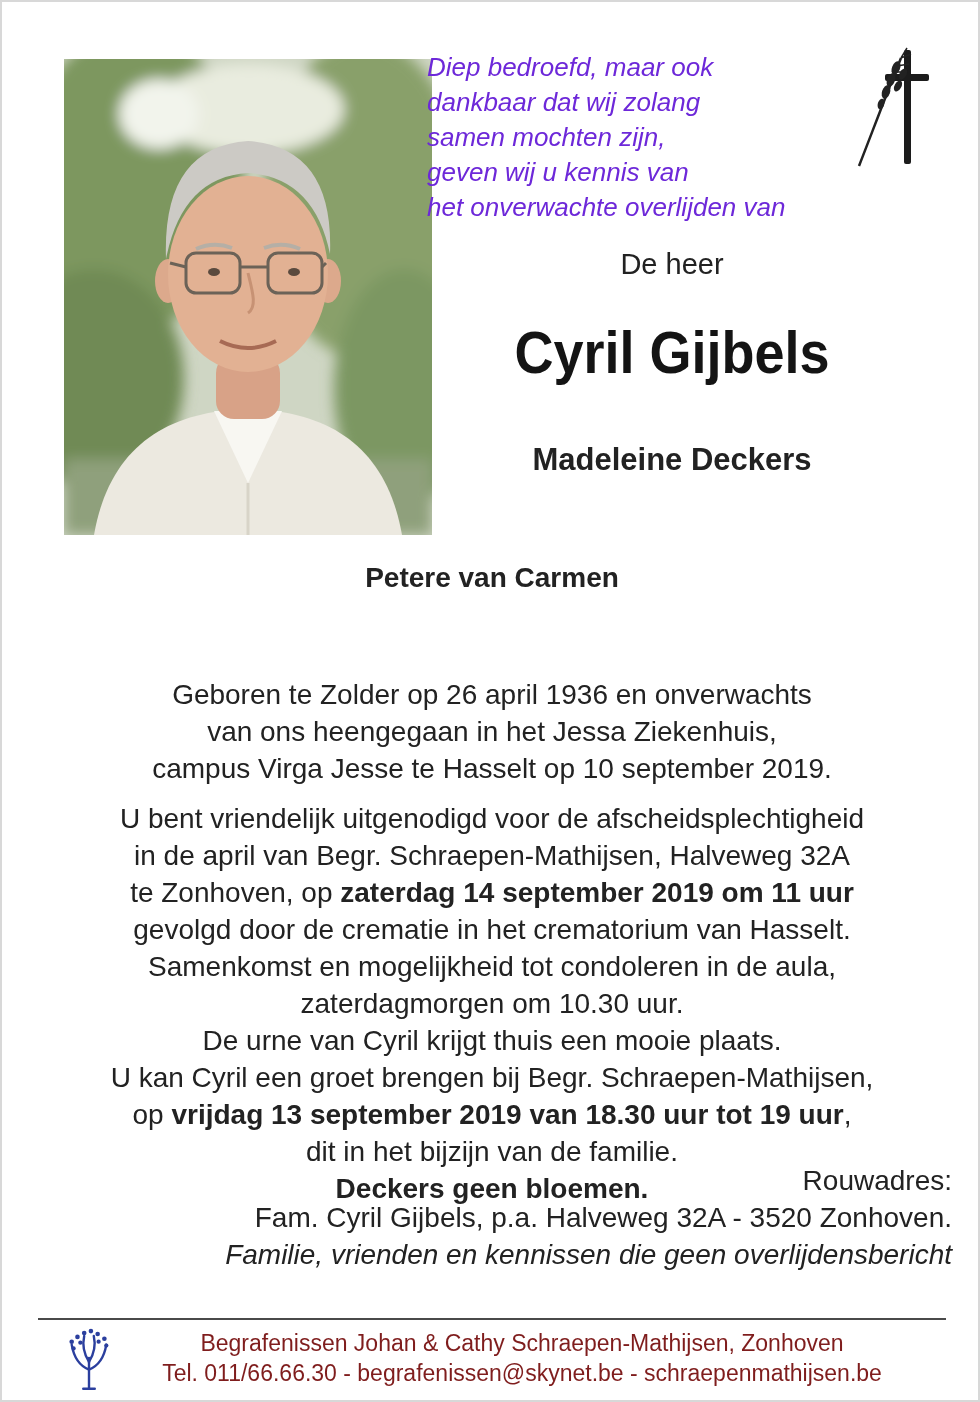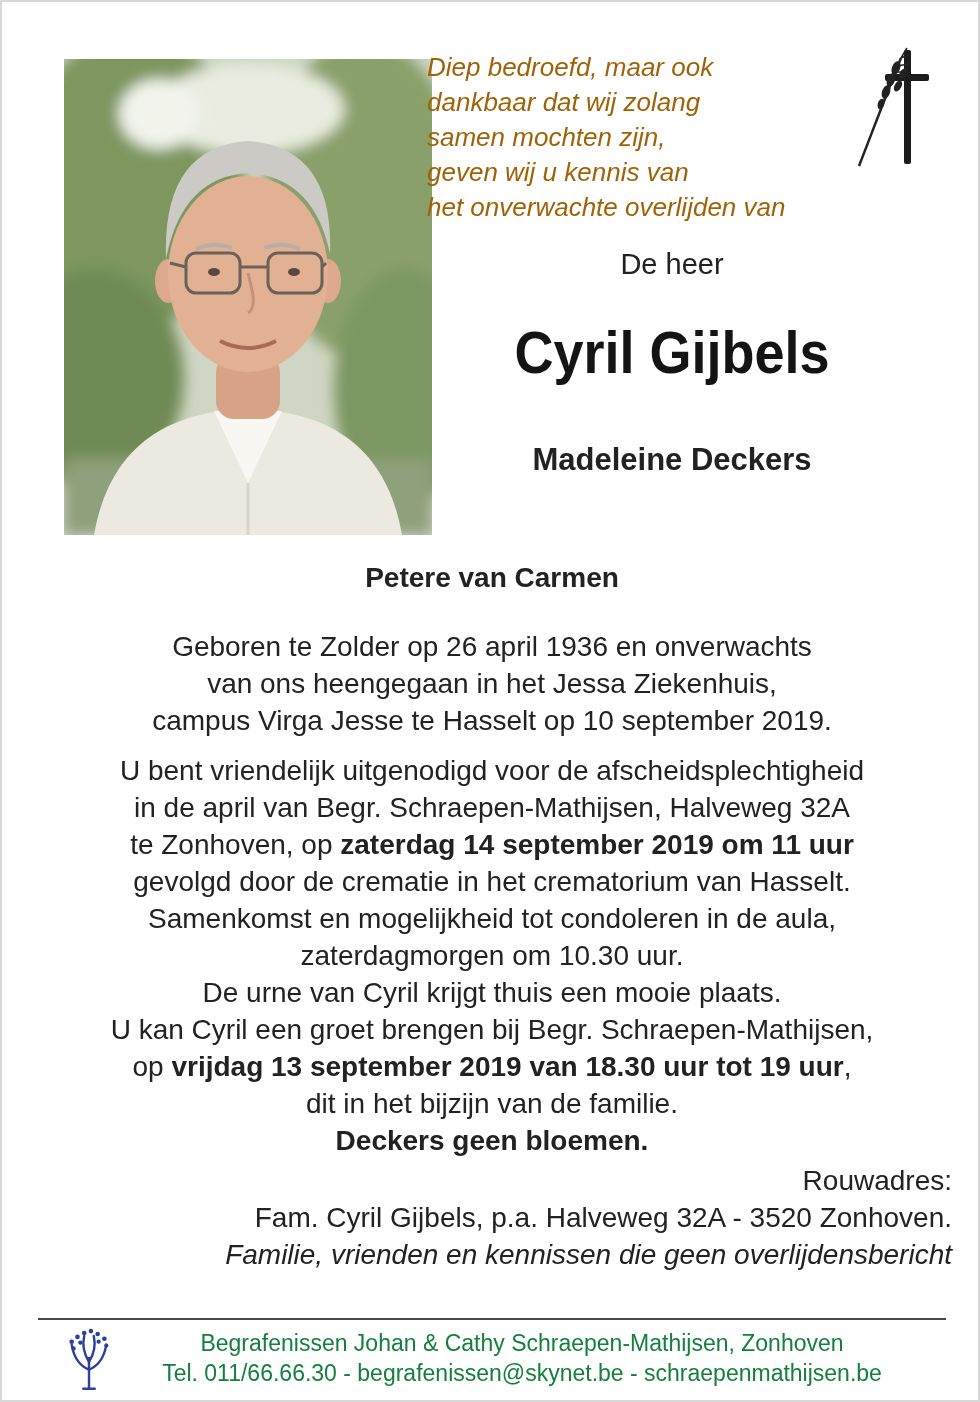--- a/index.html
+++ b/index.html
@@ -13,61 +13,61 @@
     font-family: "Liberation Sans", sans-serif;
     color: #222222;
     overflow: hidden;
   }
   .photo { position: absolute; left: 62px; top: 57px; width: 368px; height: 476px; }
   .photo svg { width: 100%; height: 100%; display: block; }
   .cross { position: absolute; left: 845px; top: 44px; width: 92px; height: 124px; }
   .cross svg { width: 100%; height: 100%; display: block; }
   .intro {
     position: absolute; left: 425px; top: 48px; width: 450px;
-    font-style: italic; font-size: 26px; line-height: 35px; color: #a16207;
+    font-style: italic; font-size: 26px; line-height: 35px; color: #6d28d9;
   }
   .salutation {
     position: absolute; left: 430px; top: 246px; width: 480px;
     text-align: center; font-size: 29px;
   }
   .name {
     position: absolute; left: 430px; top: 316px; width: 480px; margin: 0;
     text-align: center; font-size: 60px; font-weight: bold; color: #141414;
     white-space: nowrap; transform: scaleX(0.9); transform-origin: 50% 50%;
   }
   .spouse {
     position: absolute; left: 430px; top: 438px; width: 480px;
     text-align: center; font-size: 31px; font-weight: bold; line-height: 39px;
   }
   .godfather {
     position: absolute; left: 0; top: 560px; width: 980px;
     text-align: center; font-size: 28px; font-weight: bold;
   }
   .para {
     position: absolute; left: 30px; width: 920px;
-    text-align: center; font-size: 28px; line-height: 37px;
+    text-align: center; font-size: 28px; line-height: 37px; margin-top: 48px;
   }
   .para1 { top: 626px; }
   .para2 { top: 750px; }
   .b { font-weight: bold; }
   .rouw {
     position: absolute; left: 60px; top: 1160px; width: 890px;
     font-size: 28px; line-height: 37px; text-align: right;
   }
   .rouw .italic .line { font-style: italic; }
   .divider {
     position: absolute; left: 36px; top: 1316px; width: 908px; height: 0;
     border-top: 2px solid #4a4a4a;
   }
   .footer { position: absolute; left: 0; top: 1322px; width: 980px; height: 76px; }
   .tree { position: absolute; left: 62px; top: 2px; width: 50px; height: 66px; color: #2b3f9e; }
   .tree svg { width: 100%; height: 100%; display: block; }
   .footer-text {
     position: absolute; left: 110px; top: 4px; width: 820px;
-    text-align: center; font-size: 23px; line-height: 30px; color: #15803d;
+    text-align: center; font-size: 23px; line-height: 30px; color: #7f1d1d;
   }
 </style>
 </head>
 <body>
 
 <div class="page">
 
   <div class="photo">
     <svg viewBox="0 0 368 476" preserveAspectRatio="none" aria-hidden="true">
       <defs>

